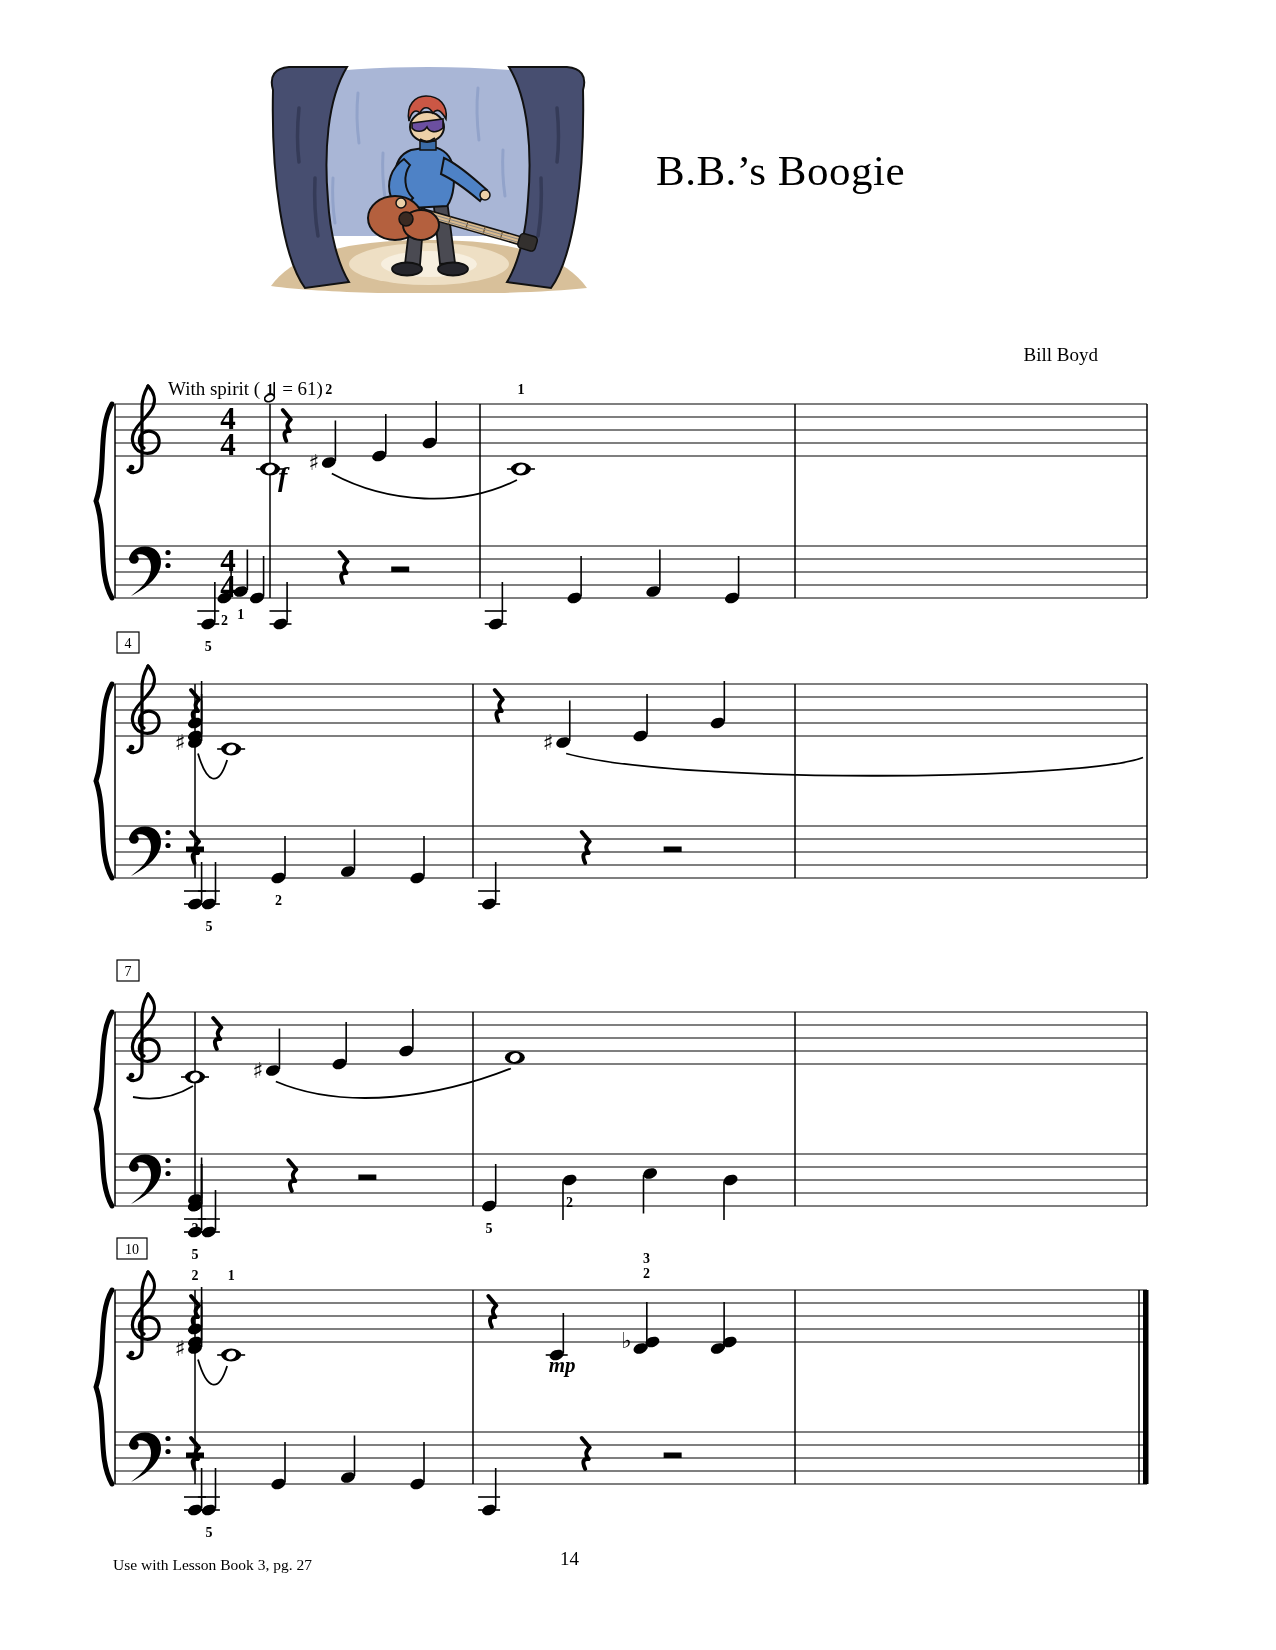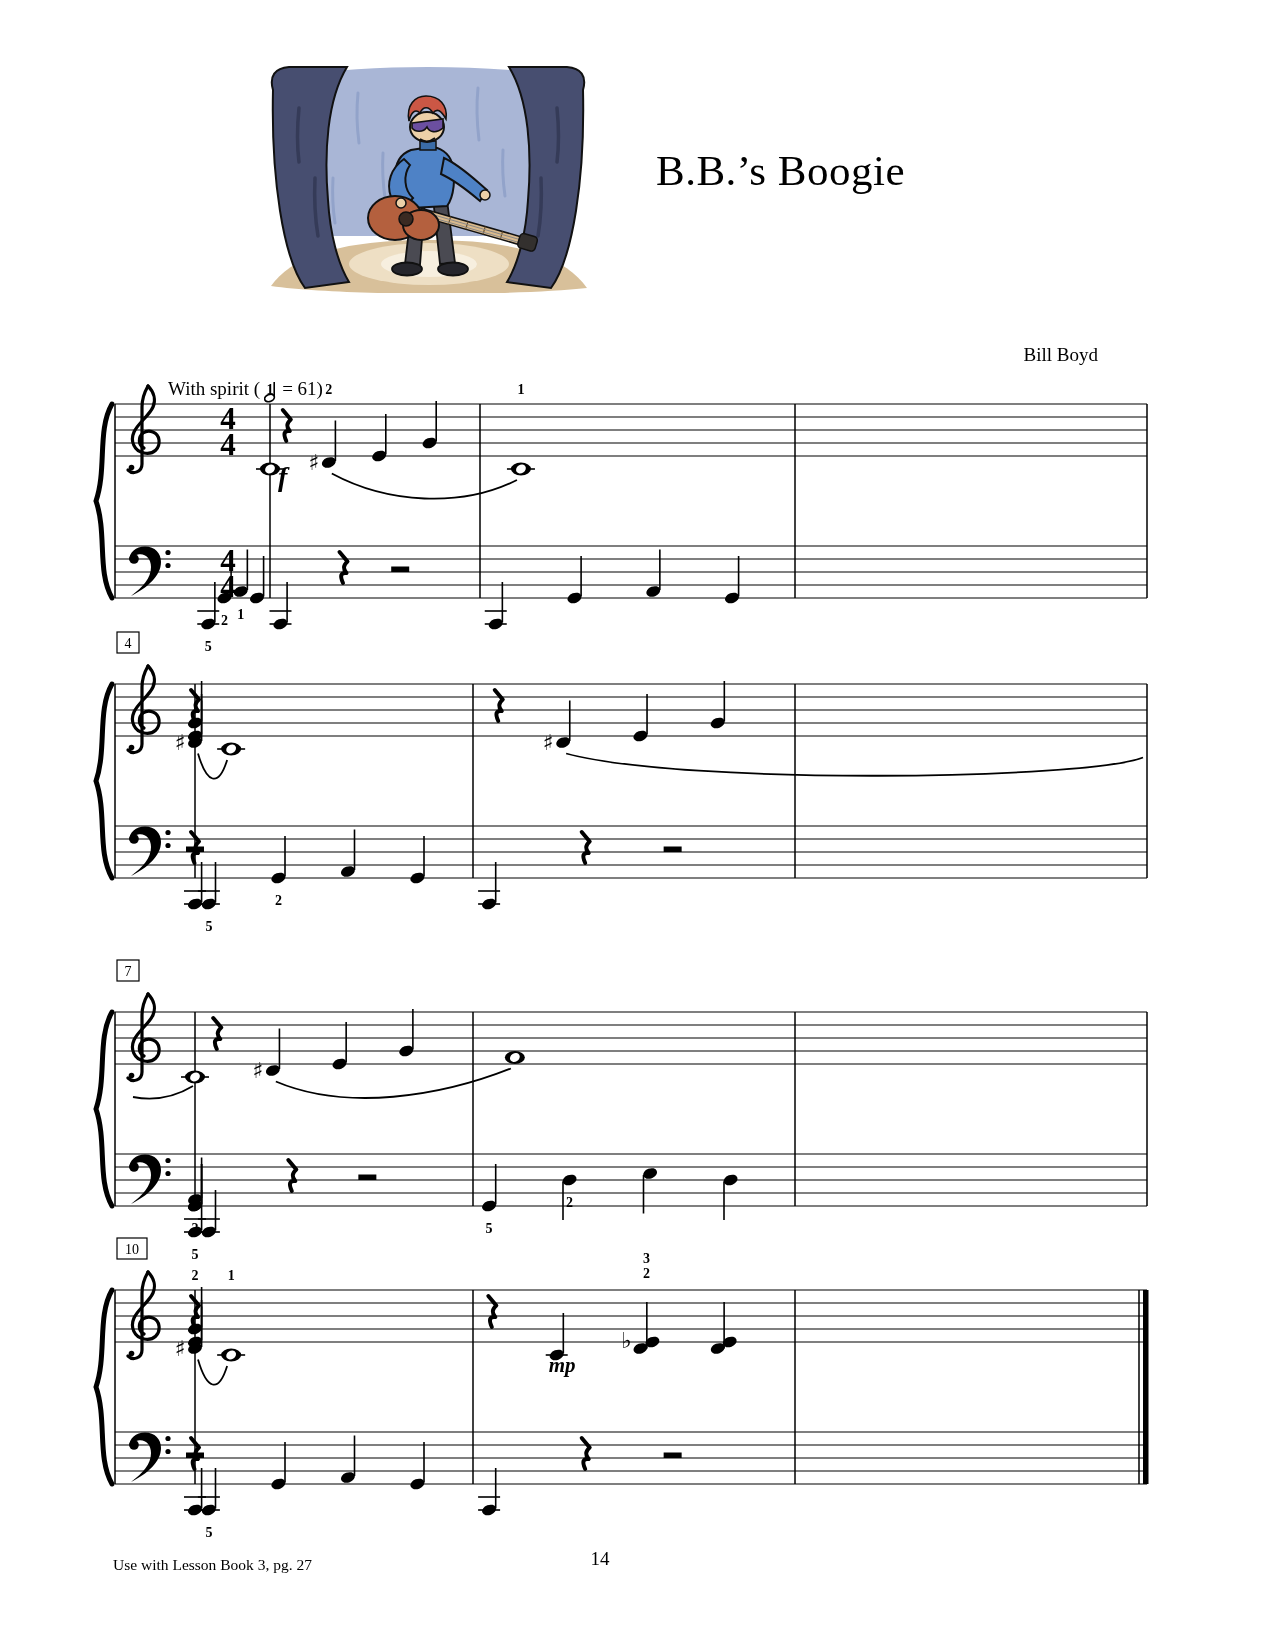--- a/index.html
+++ b/index.html
@@ -3,21 +3,21 @@
 <meta charset="utf-8">
 <style>
   html,body{margin:0;padding:0;background:#ffffff;}
   body{width:1276px;height:1650px;position:relative;font-family:"Liberation Serif",serif;color:#000;}
   .abs{position:absolute;}
   #title{left:656px;top:146px;font-size:43px;font-weight:normal;letter-spacing:.5px;}
   #composer{left:938px;top:344px;width:160px;text-align:right;font-size:19px;}
   #tempo{left:168px;top:342px;font-size:19px;display:flex;align-items:center;gap:4px;margin-top:36px;}
   #tempo svg{position:relative;top:3px;}
   #footer-left{left:113px;top:1556px;font-size:15.5px;}
-  #page-number{left:560px;top:1548px;width:80px;text-align:center;font-size:19px;font-family:Liberation Serif, serif;}
+  #page-number{left:560px;top:1548px;width:80px;font-size:19px;font-family:Liberation Serif, serif;}
   #score-svg{left:0;top:0;}
   #illustration{left:263px;top:58px;}
   text.ts{font:bold 31px "Liberation Serif",serif;}
   text.fing{font:bold 14px "Liberation Serif",serif;}
   text.box{font:14px "Liberation Serif",serif;}
   text.dynf{font:italic bold 28px "Liberation Serif",serif;}
   text.dynmp{font:italic bold 21px "Liberation Serif",serif;}
   text.acc{font:22px "DejaVu Sans",sans-serif;}
 </style>
 </head>

